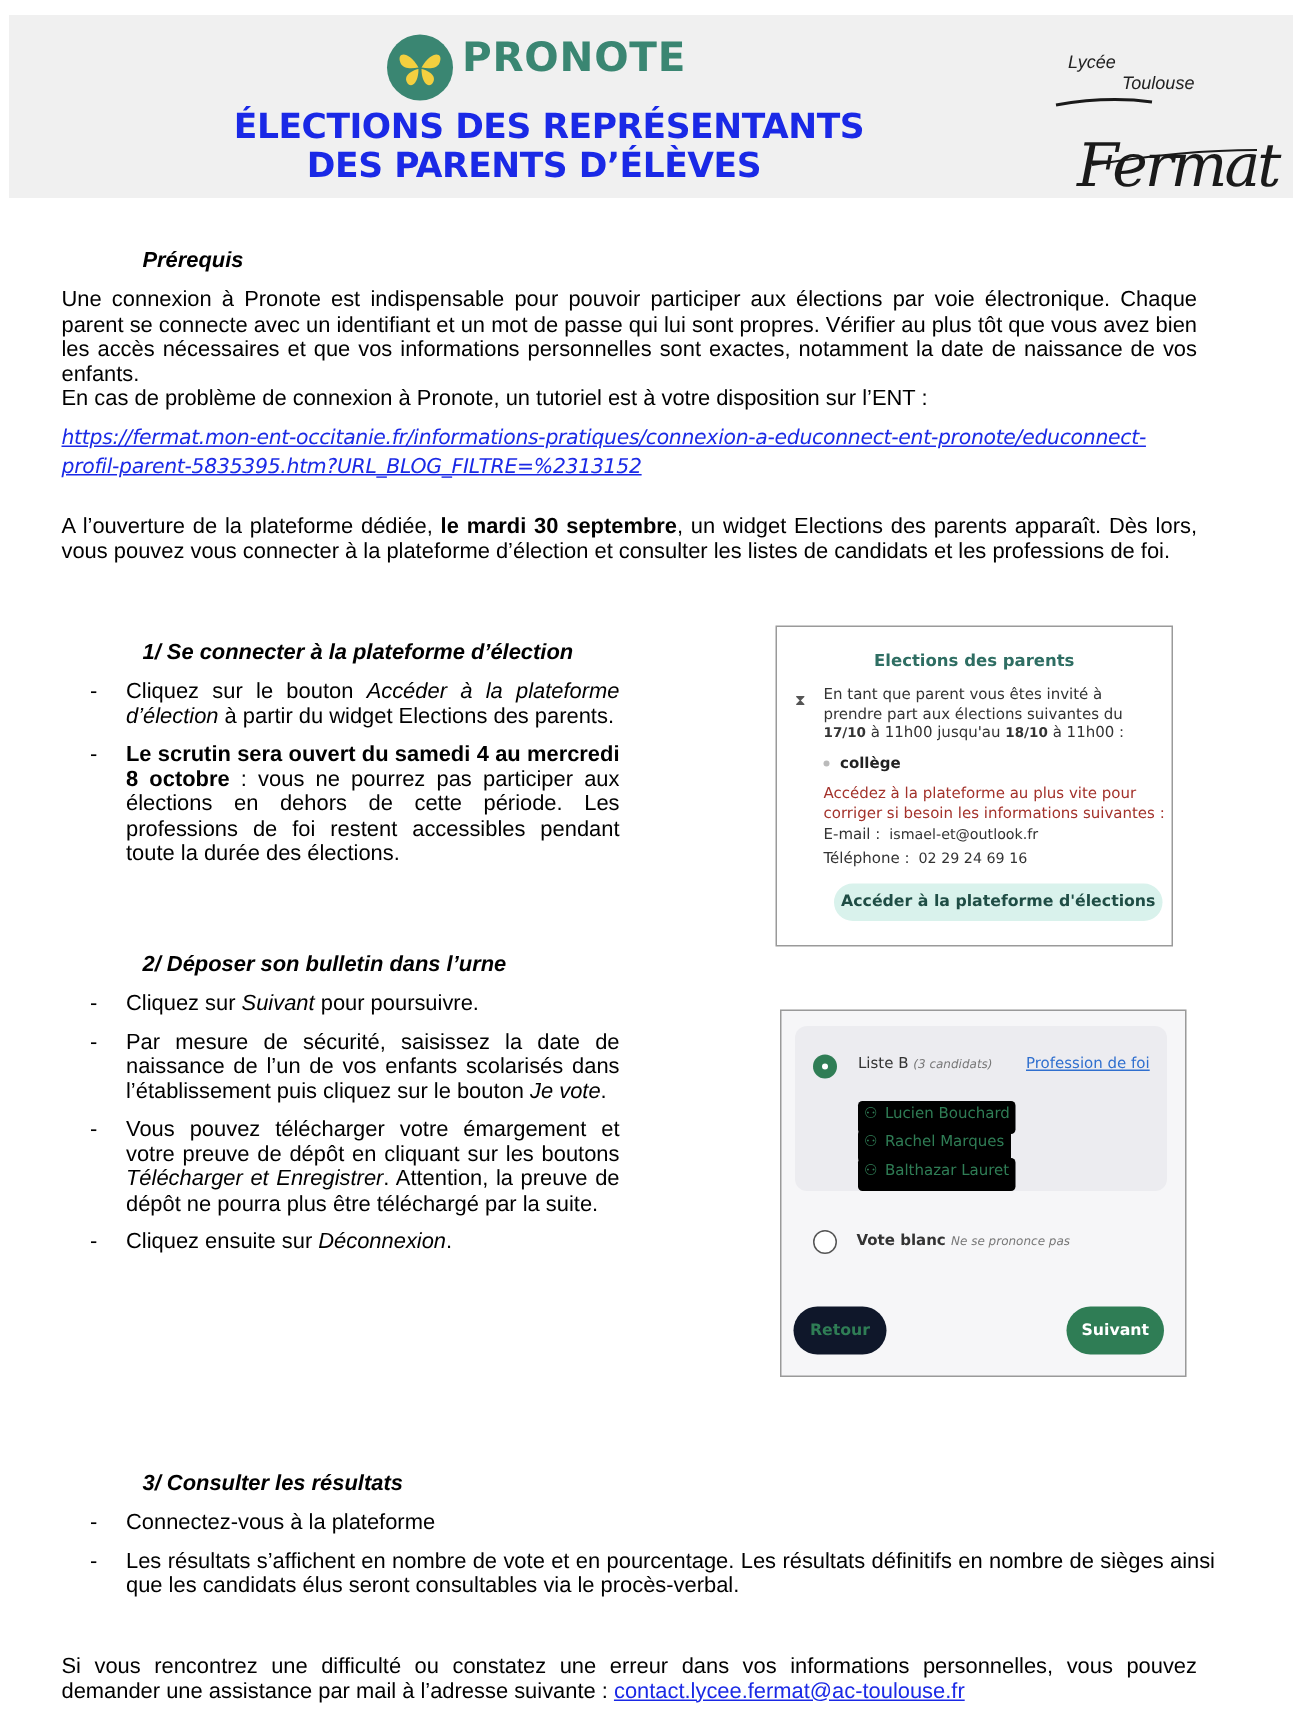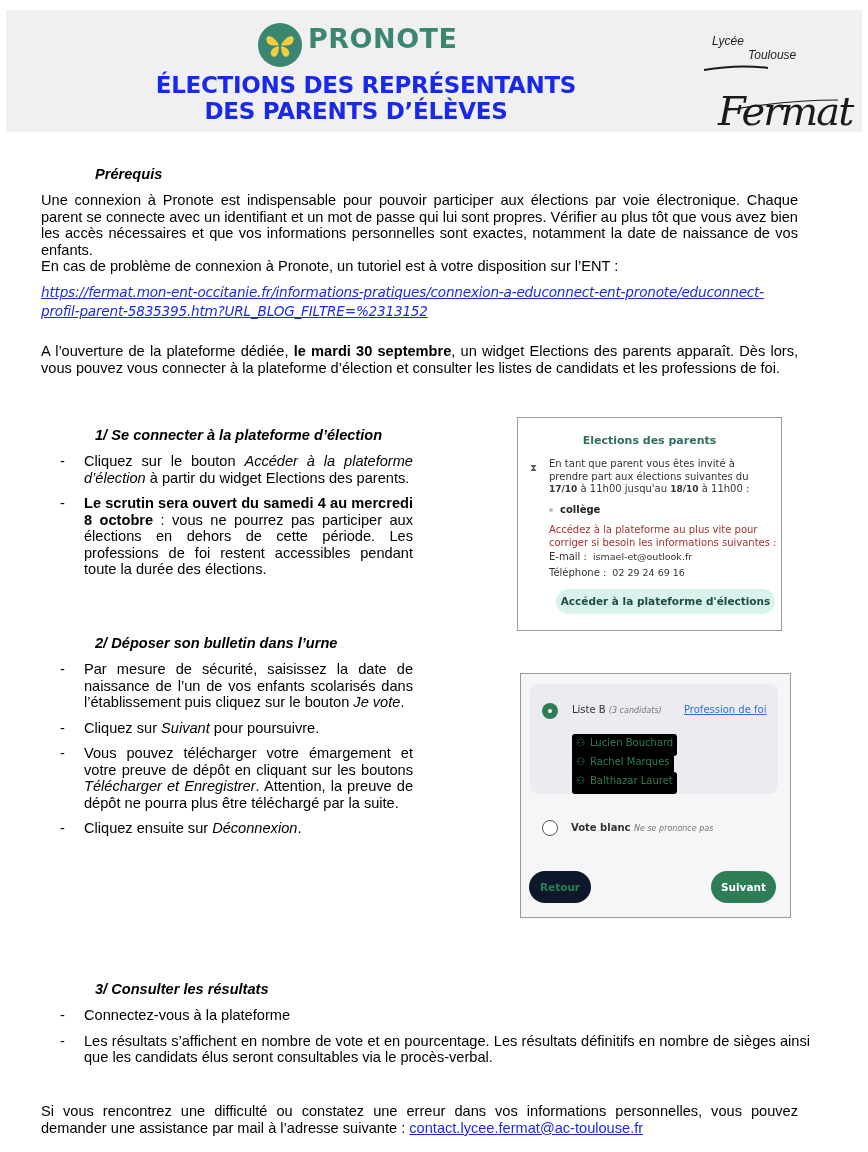--- a/index.html
+++ b/index.html
@@ -115,22 +115,22 @@
   </div>
   <div class="w1-bullet"><span class="dot"></span><span>collège</span></div>
   <div class="w1-warn">Accédez à la plateforme au plus vite pour corriger si besoin les informations suivantes :</div>
   <div class="w1-info" style="top:133px;"><span>E-mail :</span><span class="v">ismael-et@outlook.fr</span></div>
   <div class="w1-info" style="top:149px;"><span>Téléphone :</span><span class="v">02 29 24 69 16</span></div>
   <div class="w1-btn">Accéder à la plateforme d'élections</div>
 </div>
 
 <div class="h-italic" style="left:95px;top:635px;">2/ Déposer son bulletin dans l’urne</div>
 <ul class="list" style="top:661px;">
+  <li><span>Cliquez sur </span><i>Suivant</i><span> pour poursuivre.</span></li>
   <li><span>Par mesure de sécurité, saisissez la date de naissance de l’un de vos enfants scolarisés dans l’établissement puis cliquez sur le bouton </span><i>Je vote</i><span>.</span></li>
-  <li><span>Cliquez sur </span><i>Suivant</i><span> pour poursuivre.</span></li>
   <li><span>Vous pouvez télécharger votre émargement et votre preuve de dépôt en cliquant sur les boutons </span><i>Télécharger et Enregistrer</i><span>. Attention, la preuve de dépôt ne pourra plus être téléchargé par la suite.</span></li>
   <li><span>Cliquez ensuite sur </span><i>Déconnexion</i><span>.</span></li>
 </ul>
 
 <div class="widget2">
   <div class="w2-card">
     <div class="w2-radio-on"></div>
     <div class="w2-list-name"><span>Liste B</span> <i>(3 candidats)</i></div>
     <div class="w2-prof">Profession de foi</div>
     <div class="w2-cand" style="top:50px;"><span class="person">⚇</span><span>Lucien Bouchard</span></div>

